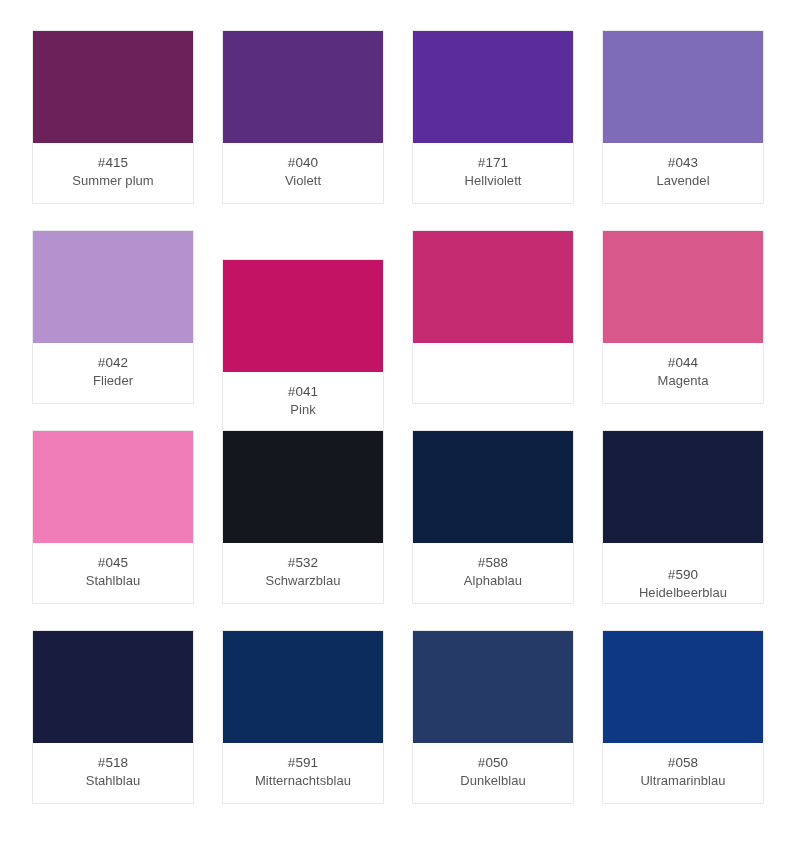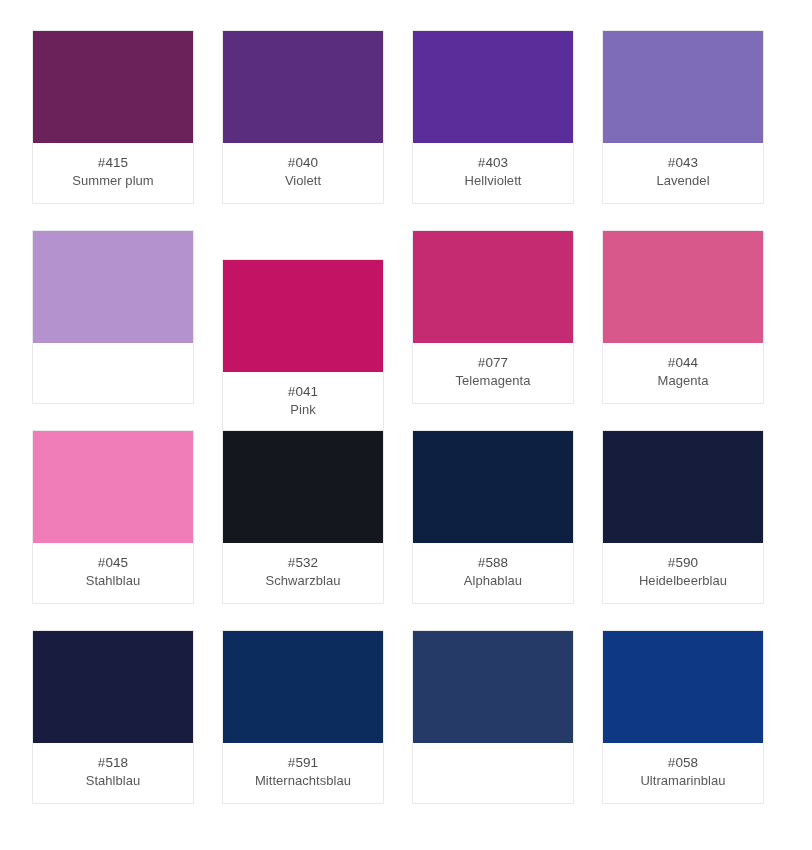--- a/index.html
+++ b/index.html
@@ -89,47 +89,47 @@
     <div class="swatch-card" style="border-color: rgb(233, 233, 233);">
       <div class="swatch-color" title="Violett" style="background: rgb(90, 45, 126);"></div>
       <div class="swatch-caption">
         <div class="swatch-code">#040</div>
         <div class="swatch-name">Violett</div>
       </div>
     </div>
     <div class="swatch-card" style="border-color: rgb(233, 233, 233);">
       <div class="swatch-color" title="Hellviolett" style="background: rgb(91, 45, 155);"></div>
       <div class="swatch-caption">
-        <div class="swatch-code">#403</div>
+        <div class="swatch-code">#171</div>
         <div class="swatch-name">Hellviolett</div>
       </div>
     </div>
     <div class="swatch-card" style="border-color: rgb(233, 233, 233);">
       <div class="swatch-color" title="Lavendel" style="background: rgb(126, 108, 184);"></div>
       <div class="swatch-caption">
         <div class="swatch-code">#043</div>
         <div class="swatch-name">Lavendel</div>
       </div>
     </div>
     <div class="swatch-card" style="border-color: rgb(233, 233, 233);">
       <div class="swatch-color" title="Flieder" style="background: rgb(179, 146, 205);"></div>
+      <div class="swatch-caption">
+        <div class="swatch-code">#042</div>
+        <div class="swatch-name">Flieder</div>
+      </div>
     </div>
     <div class="swatch-card" style="border-color: rgb(233, 233, 233); margin-top: 29px;">
       <div class="swatch-color" title="Pink" style="background: rgb(194, 19, 101);"></div>
       <div class="swatch-caption">
         <div class="swatch-code">#041</div>
         <div class="swatch-name">Pink</div>
       </div>
     </div>
     <div class="swatch-card" style="border-color: rgb(233, 233, 233);">
       <div class="swatch-color" title="Telemagenta" style="background: rgb(197, 43, 112);"></div>
-      <div class="swatch-caption">
-        <div class="swatch-code">#077</div>
-        <div class="swatch-name">Telemagenta</div>
-      </div>
     </div>
     <div class="swatch-card" style="border-color: rgb(233, 233, 233);">
       <div class="swatch-color" title="Magenta" style="background: rgb(217, 88, 140);"></div>
       <div class="swatch-caption">
         <div class="swatch-code">#044</div>
         <div class="swatch-name">Magenta</div>
       </div>
     </div>
     <div class="swatch-card" style="border-color: rgb(233, 233, 233);">
       <div class="swatch-color" title="Hellrosa" style="background: rgb(240, 124, 184);"></div>
@@ -145,21 +145,21 @@
         <div class="swatch-name">Schwarzblau</div>
       </div>
     </div>
     <div class="swatch-card" style="border-color: rgb(233, 233, 233);">
       <div class="swatch-color" title="Alphablau" style="background: rgb(13, 32, 65);"></div>
       <div class="swatch-caption">
         <div class="swatch-code">#588</div>
         <div class="swatch-name">Alphablau</div>
       </div>
     </div>
-    <div class="swatch-card" style="border-color: rgb(233, 233, 233);">
+    <div class="swatch-card" style="border-color: rgb(233, 233, 233); gap: 12px;">
       <div class="swatch-color" title="Heidelbeerblau" style="background: rgb(22, 28, 60);"></div>
       <div class="swatch-caption">
         <div class="swatch-code">#590</div>
         <div class="swatch-name">Heidelbeerblau</div>
       </div>
     </div>
     <div class="swatch-card" style="border-color: rgb(233, 233, 233);">
       <div class="swatch-color" title="Stahlblau" style="background: rgb(24, 29, 64);"></div>
       <div class="swatch-caption">
         <div class="swatch-code">#518</div>
@@ -168,20 +168,24 @@
     </div>
     <div class="swatch-card" style="border-color: rgb(233, 233, 233);">
       <div class="swatch-color" title="Mitternachtsblau" style="background: rgb(13, 44, 94);"></div>
       <div class="swatch-caption">
         <div class="swatch-code">#591</div>
         <div class="swatch-name">Mitternachtsblau</div>
       </div>
     </div>
     <div class="swatch-card" style="border-color: rgb(233, 233, 233);">
       <div class="swatch-color" title="Dunkelblau" style="background: rgb(37, 58, 102);"></div>
+      <div class="swatch-caption">
+        <div class="swatch-code">#050</div>
+        <div class="swatch-name">Dunkelblau</div>
+      </div>
     </div>
     <div class="swatch-card" style="border-color: rgb(233, 233, 233);">
       <div class="swatch-color" title="Ultramarinblau" style="background: rgb(14, 56, 131);"></div>
       <div class="swatch-caption">
         <div class="swatch-code">#058</div>
         <div class="swatch-name">Ultramarinblau</div>
       </div>
     </div>
   </div>
 

